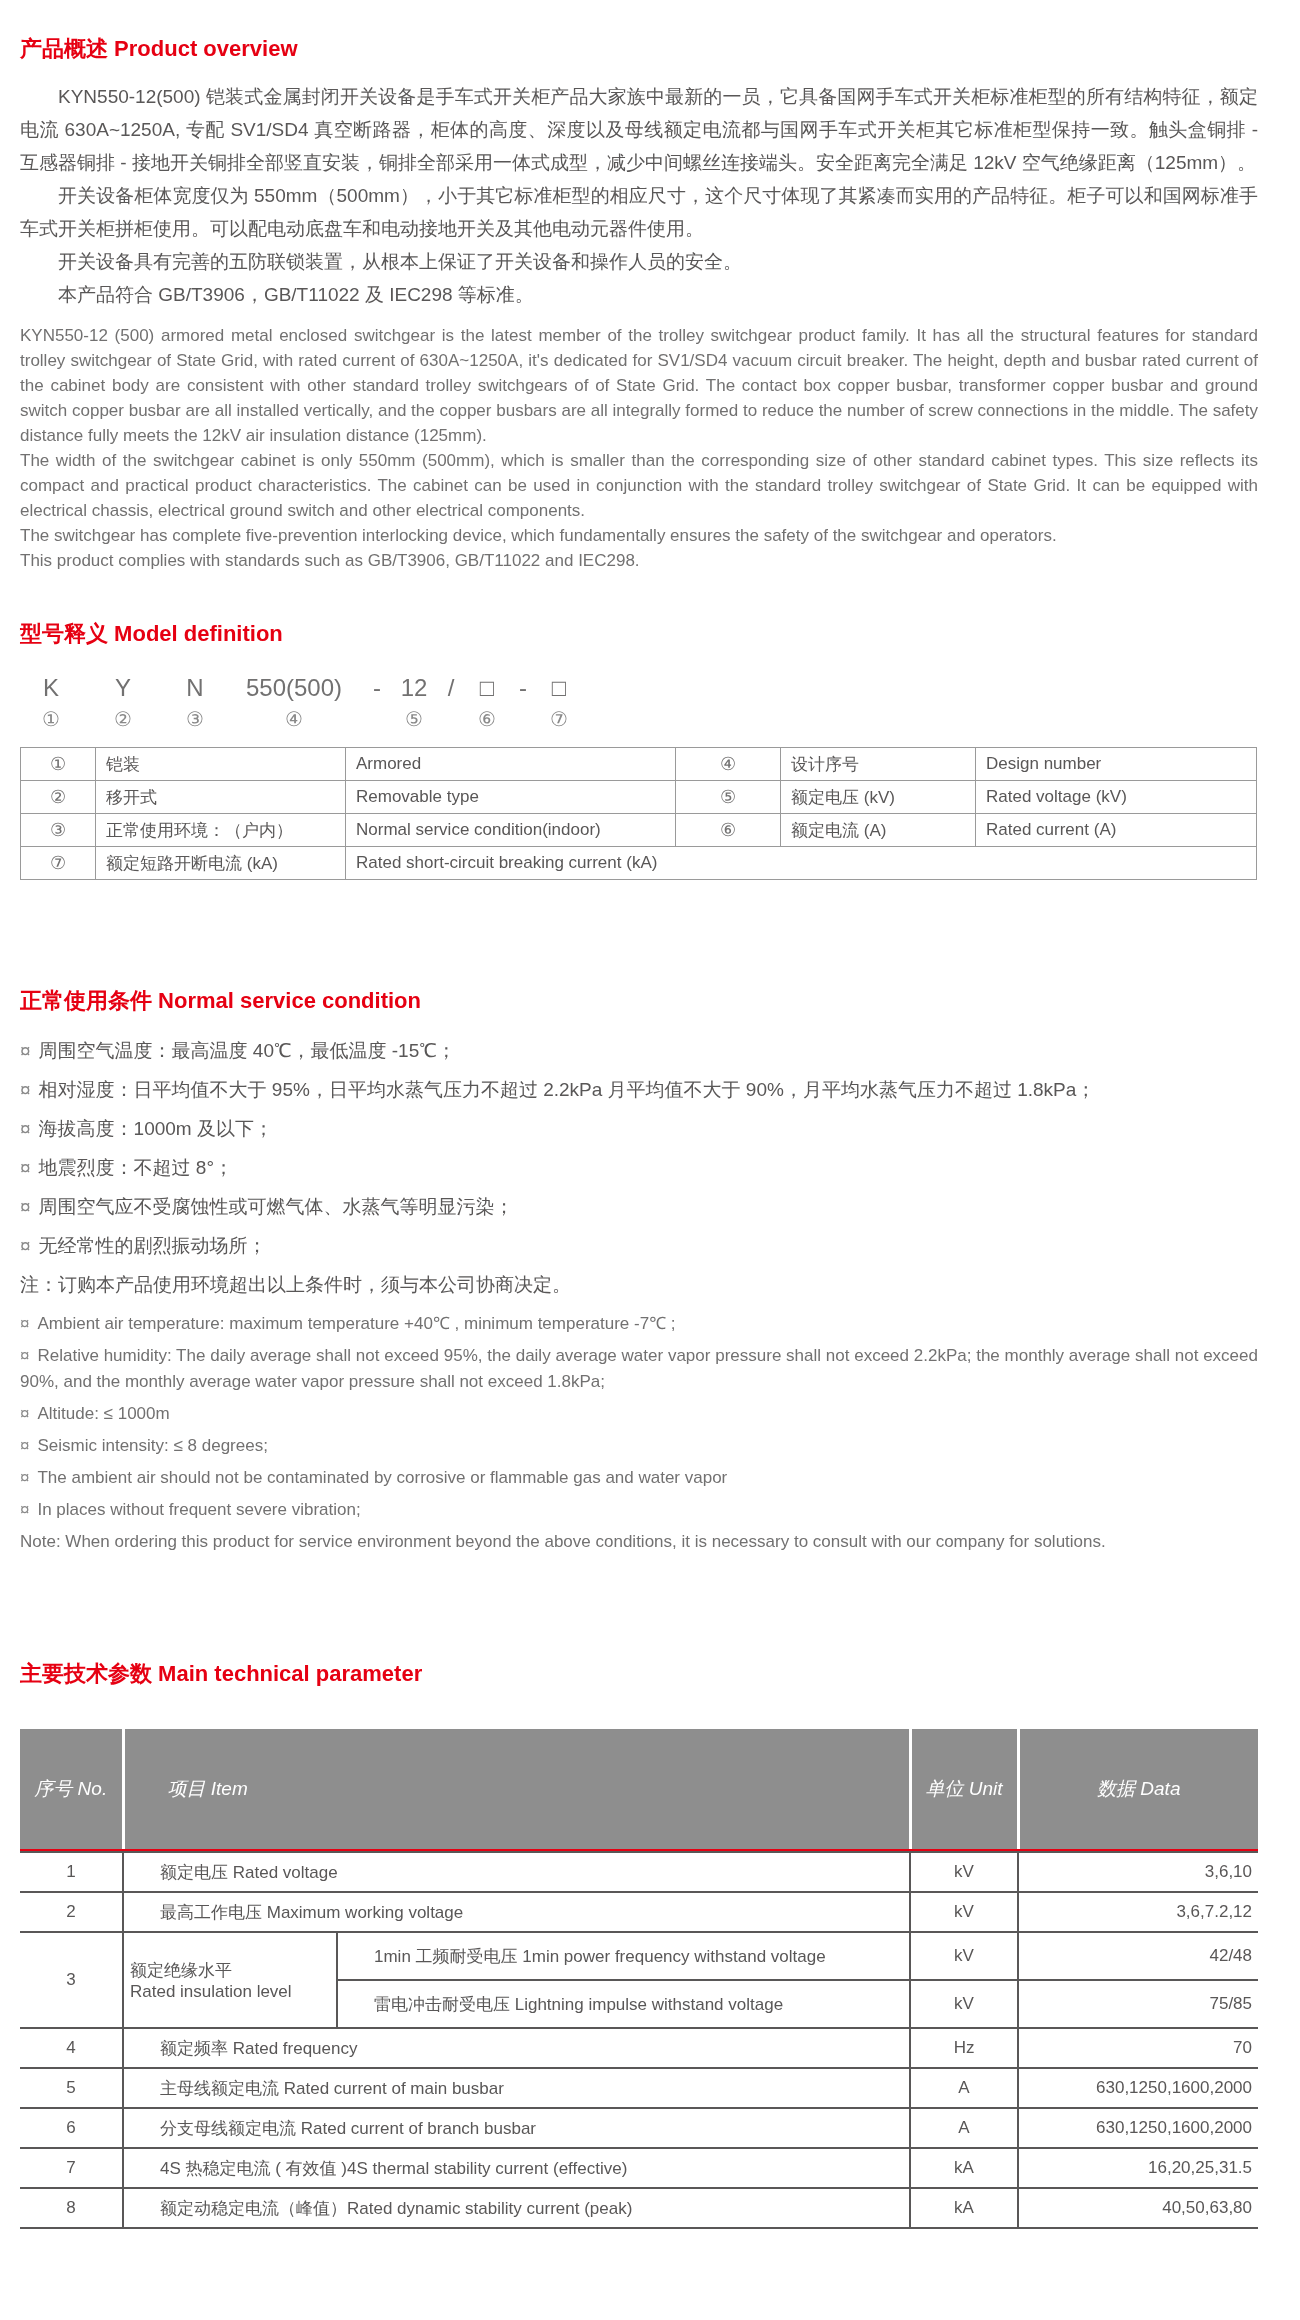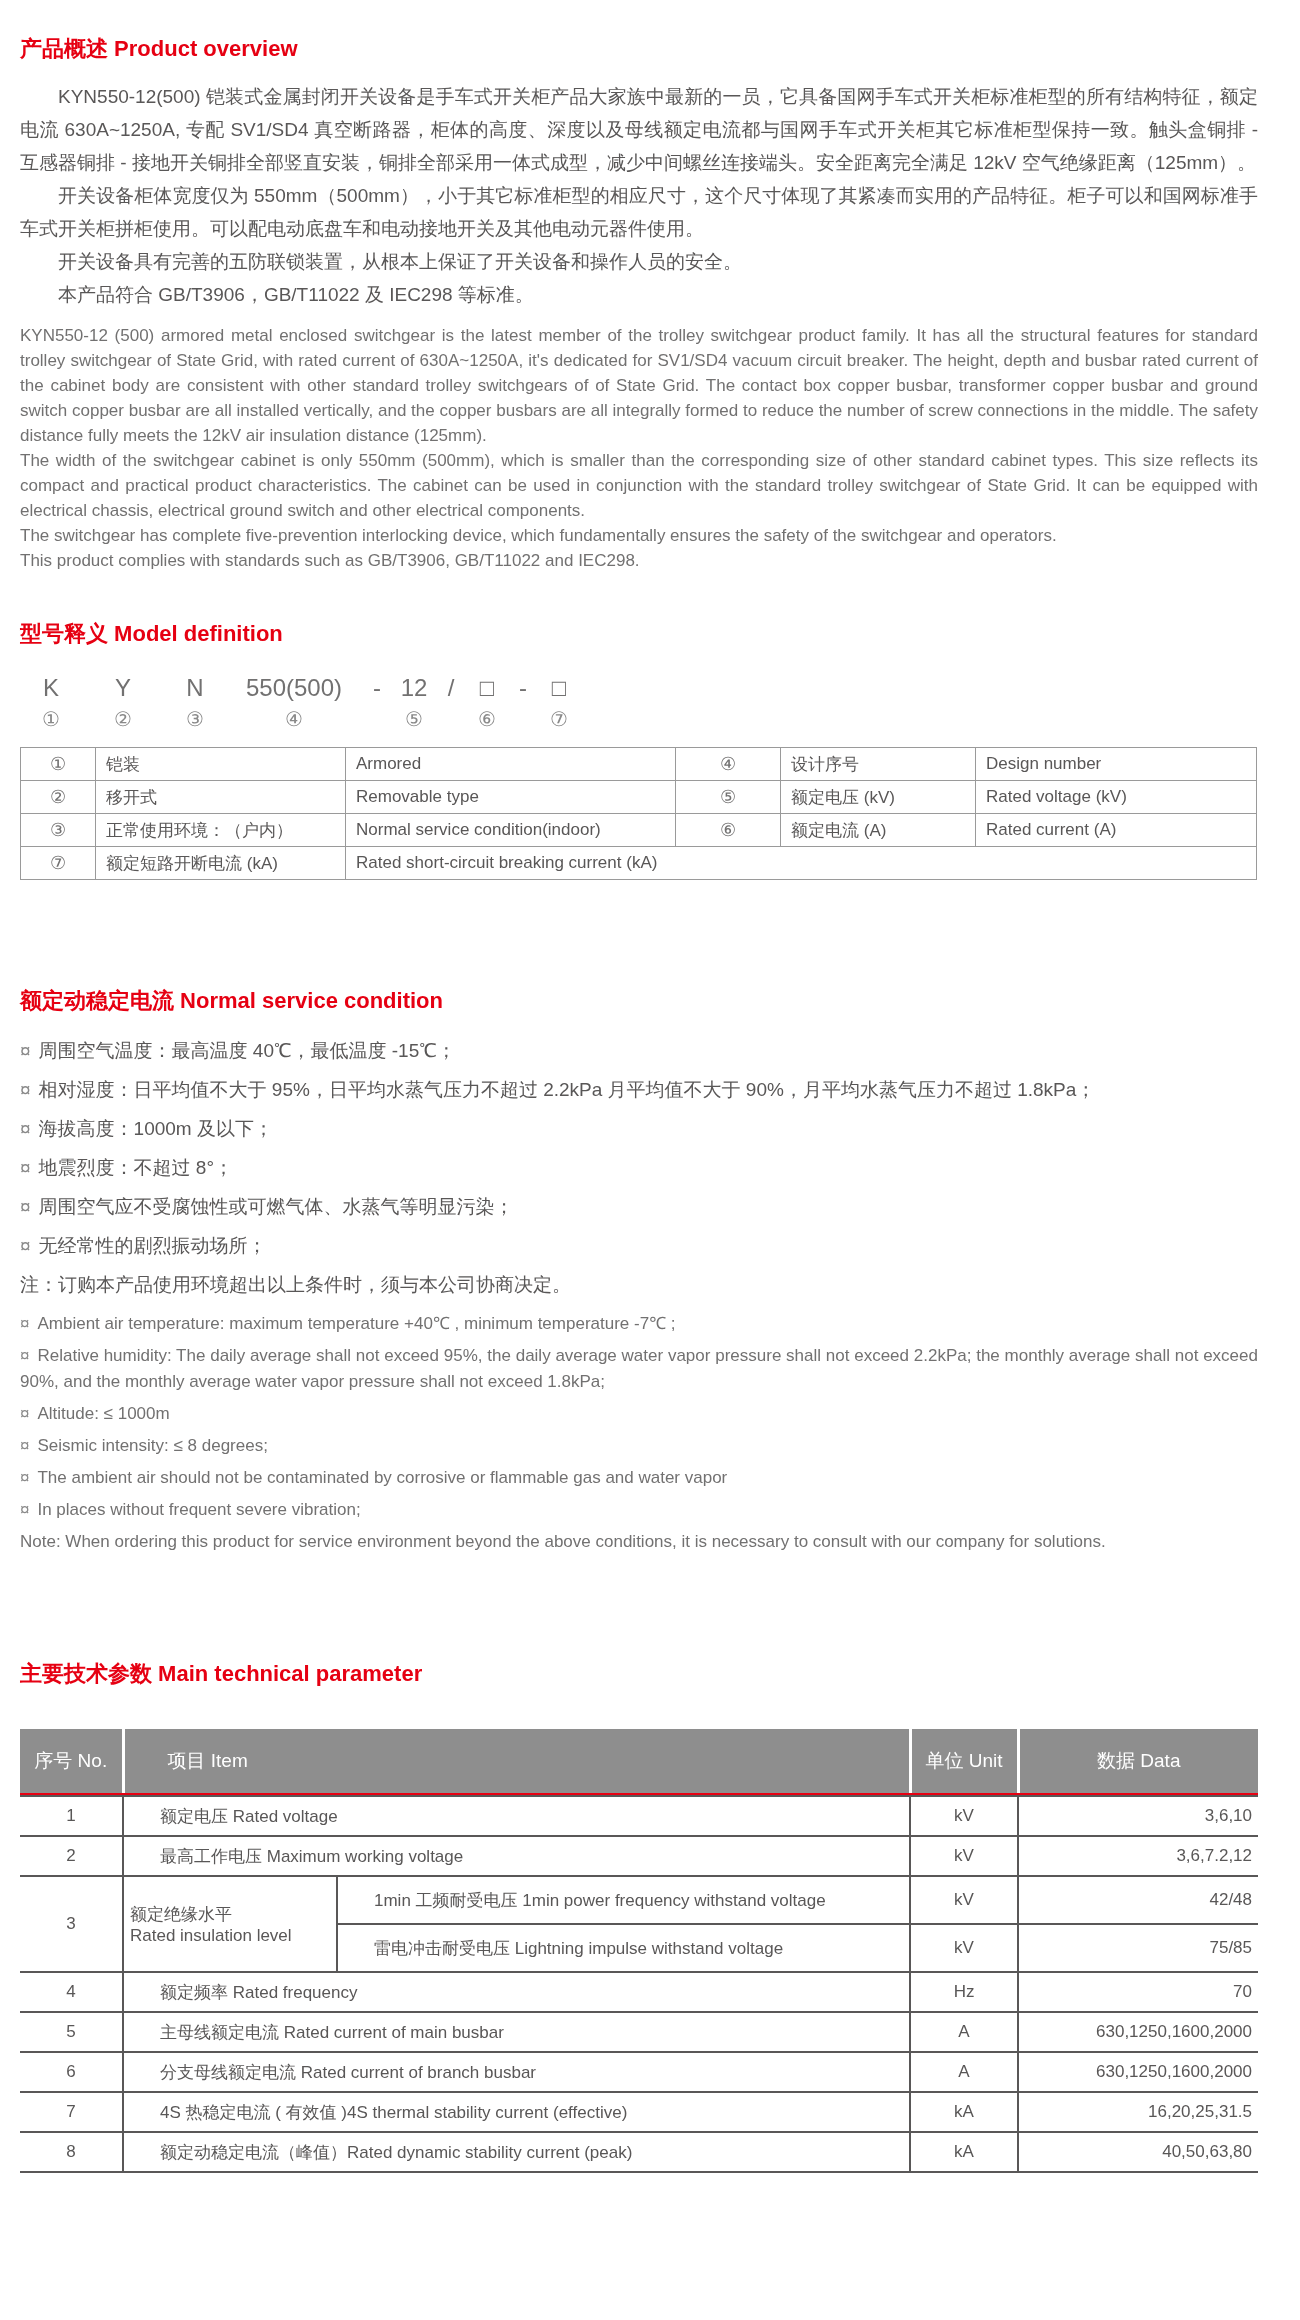--- a/index.html
+++ b/index.html
@@ -54,22 +54,23 @@
   .bullets-en .note{font-size:17px;line-height:26px;color:#727171;text-align:justify;}
   .b-mark{display:inline-block;margin-right:8px;color:#898989;}
 
   
   .param-section{margin-top:104px;}
   table.param-table{
     border-collapse:collapse;width:1238px;table-layout:fixed;margin-top:40px;
   }
   table.param-table thead th{
     background:#8e8e8e;color:#ffffff;font-weight:normal;
-    font-size:19px;height:64px;box-sizing:border-box;
+    font-size:19px;height:120px;box-sizing:border-box;
     border-right:3px solid #ffffff;
+    font-style:italic;
   }
   table.param-table thead th:last-child{border-right:none;}
   table.param-table thead th.h-item{text-align:left;padding-left:43px;}
   table.param-table tr.redline td{
     height:3px;background:#e60012;padding:0;border:none;line-height:3px;font-size:0;
   }
   table.param-table tbody td{
     font-size:17px;color:#595757;height:40px;box-sizing:border-box;
     border-top:2px solid #595757;padding:2px 6px;
   }
@@ -187,21 +188,21 @@
         <tr>
           <td class="num">⑦</td>
           <td>额定短路开断电流 (kA)</td>
           <td colspan="4">Rated short-circuit breaking current (kA)</td>
         </tr>
       </tbody>
     </table>
   </section>
 
   <section class="service-section">
-    <h2 class="sec">额定动稳定电流 Normal service condition</h2>
+    <h2 class="sec">正常使用条件 Normal service condition</h2>
 
     <div class="bullets-cn">
       <div class="b-item"><span class="b-mark">¤</span><span>周围空气温度：最高温度 40℃，最低温度 -15℃；</span></div>
       <div class="b-item"><span class="b-mark">¤</span><span>相对湿度：日平均值不大于 95%，日平均水蒸气压力不超过 2.2kPa 月平均值不大于 90%，月平均水蒸气压力不超过 1.8kPa；</span></div>
       <div class="b-item"><span class="b-mark">¤</span><span>海拔高度：1000m 及以下；</span></div>
       <div class="b-item"><span class="b-mark">¤</span><span>地震烈度：不超过 8°；</span></div>
       <div class="b-item"><span class="b-mark">¤</span><span>周围空气应不受腐蚀性或可燃气体、水蒸气等明显污染；</span></div>
       <div class="b-item"><span class="b-mark">¤</span><span>无经常性的剧烈振动场所；</span></div>
       <div class="note">注：订购本产品使用环境超出以上条件时，须与本公司协商决定。</div>
     </div>

